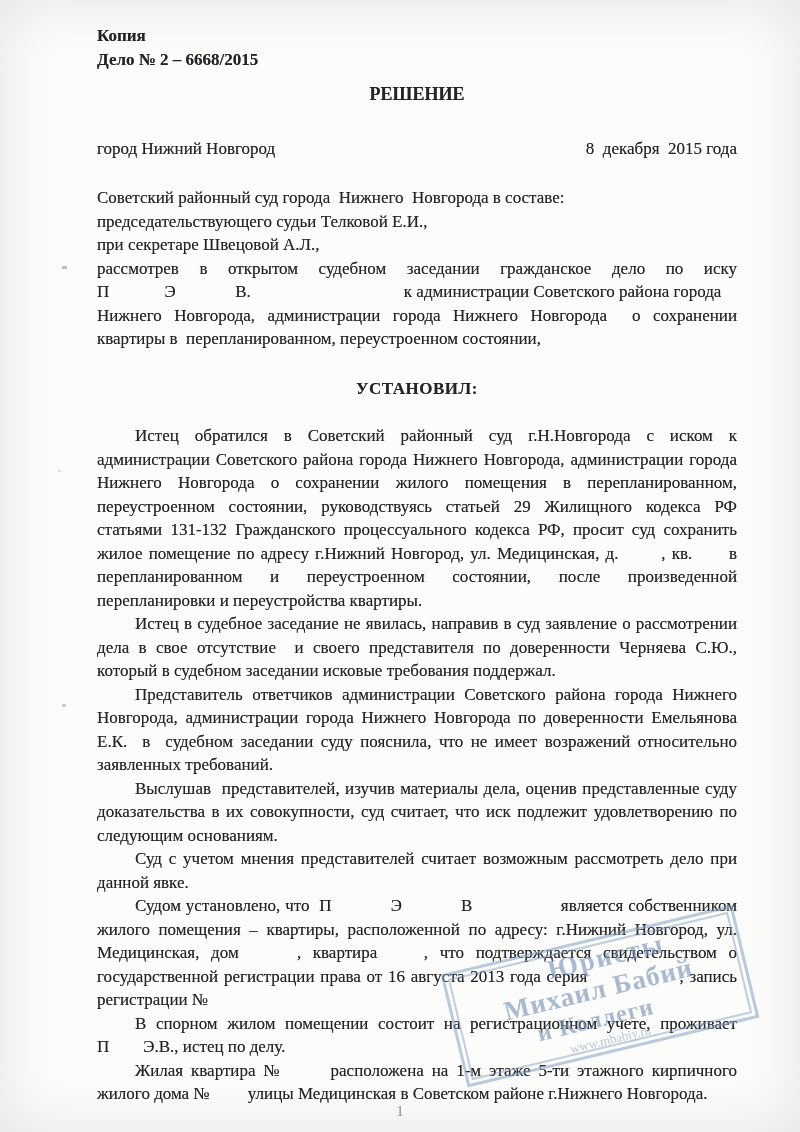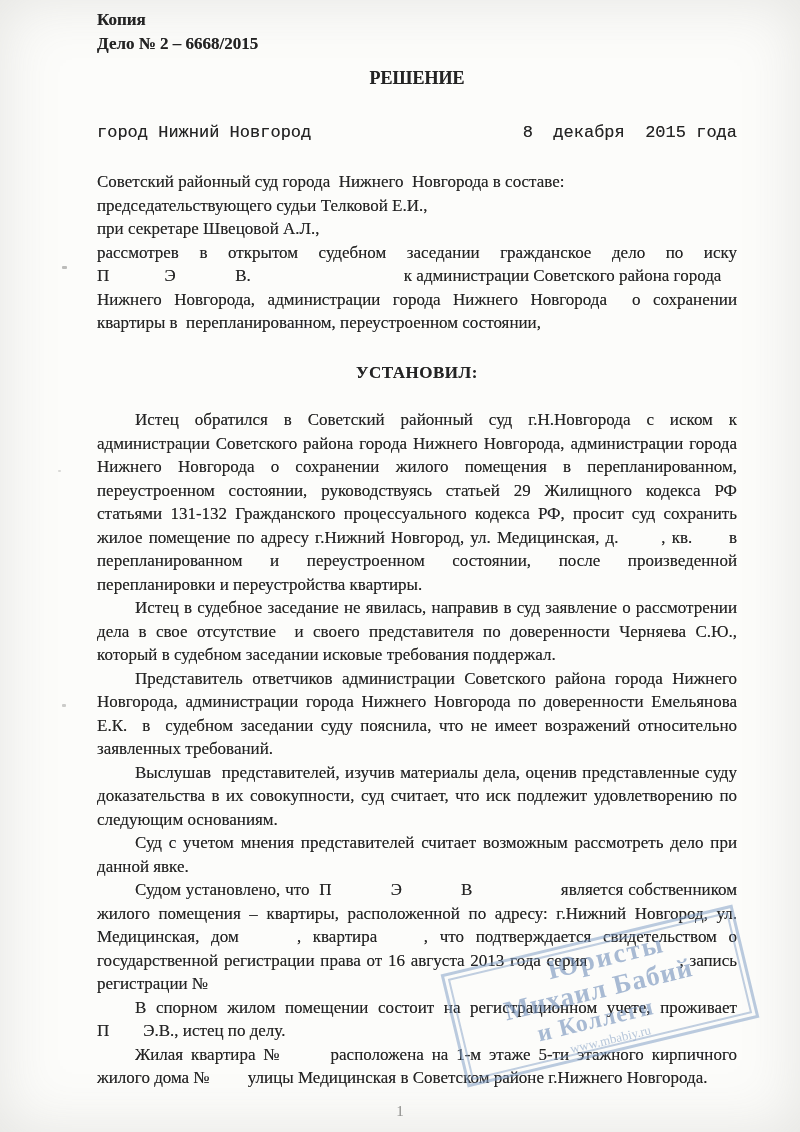--- a/index.html
+++ b/index.html
@@ -14,21 +14,21 @@
     height: 1132px;
     margin: 0 auto;
     background: #fcfcfa;
     box-shadow: inset 0 0 60px rgba(120,120,115,0.18);
     overflow: hidden;
     color: #242424;
   }
   .content {
     position: absolute;
     left: 97px;
-    top: 8px;
+    top: 24px;
     width: 640px;
     font-size: 17px;
     line-height: 23.5px;
     text-shadow: 0 0 0.5px rgba(40,40,40,0.55);
   }
   .copy-label, .case-number { font-weight: bold; }
   .doc-title {
     text-align: center;
     font-weight: bold;
     font-size: 18px;
@@ -36,21 +36,20 @@
   }
   .doc-subtitle {
     text-align: center;
     font-weight: bold;
     font-size: 17.5px;
   }
   .city-date-row {
     display: flex;
     justify-content: space-between;
     margin-top: 30px;
-    font-family: Liberation Mono, monospace;
   }
   .intro { margin-top: 26px; }
   .intro-line { text-align: justify; }
   .intro-line.stretch { text-align-last: justify; }
   .section-heading {
     text-align: center;
     font-weight: bold;
     font-size: 17px;
     letter-spacing: 0.5px;
     margin-top: 26px;

